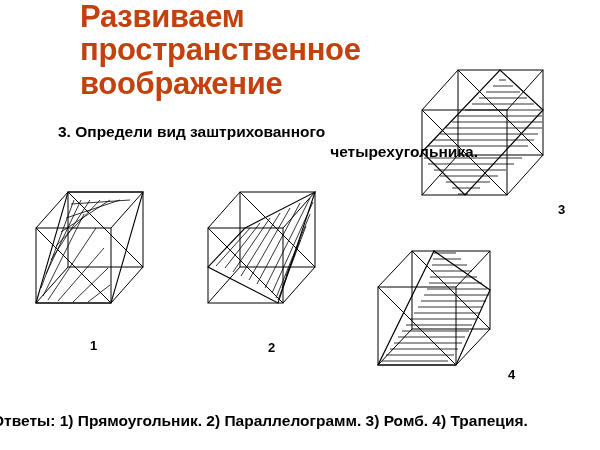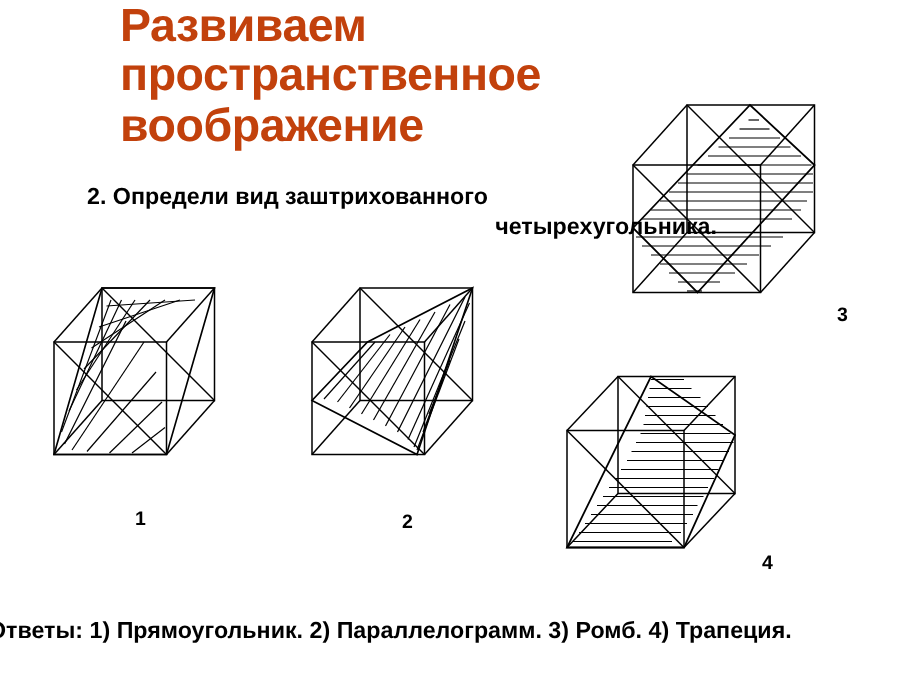--- a/index.html
+++ b/index.html
@@ -70,21 +70,21 @@
   svg { display: block; overflow: visible; }
 </style>
 </head>
 <body>
 
 <div id="slide">
 
   <div class="title">Развиваем пространственное воображение</div>
 
   <div class="task">
-    <span>2. Определи вид заштрихованного</span>
+    <span>3. Определи вид заштрихованного</span>
     <span class="l2">четырехугольника.</span>
   </div>
 
   <div class="fig" style="left:28px; top:188px;">
     <svg width="150" height="160" viewBox="0 0 150 160">
       <g fill="none" stroke="#000000" stroke-width="1">
 
         <rect x="40" y="4" width="75" height="75"></rect>
 
         <rect x="8" y="40" width="75" height="75"></rect>

